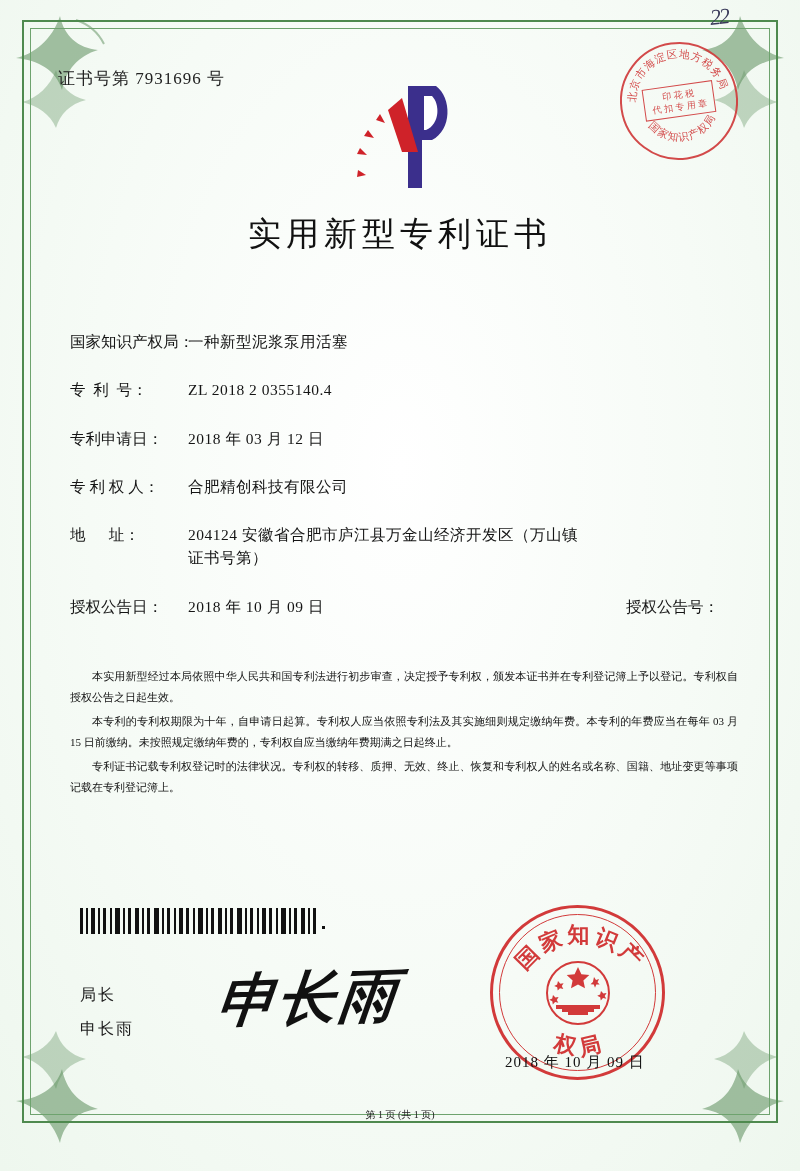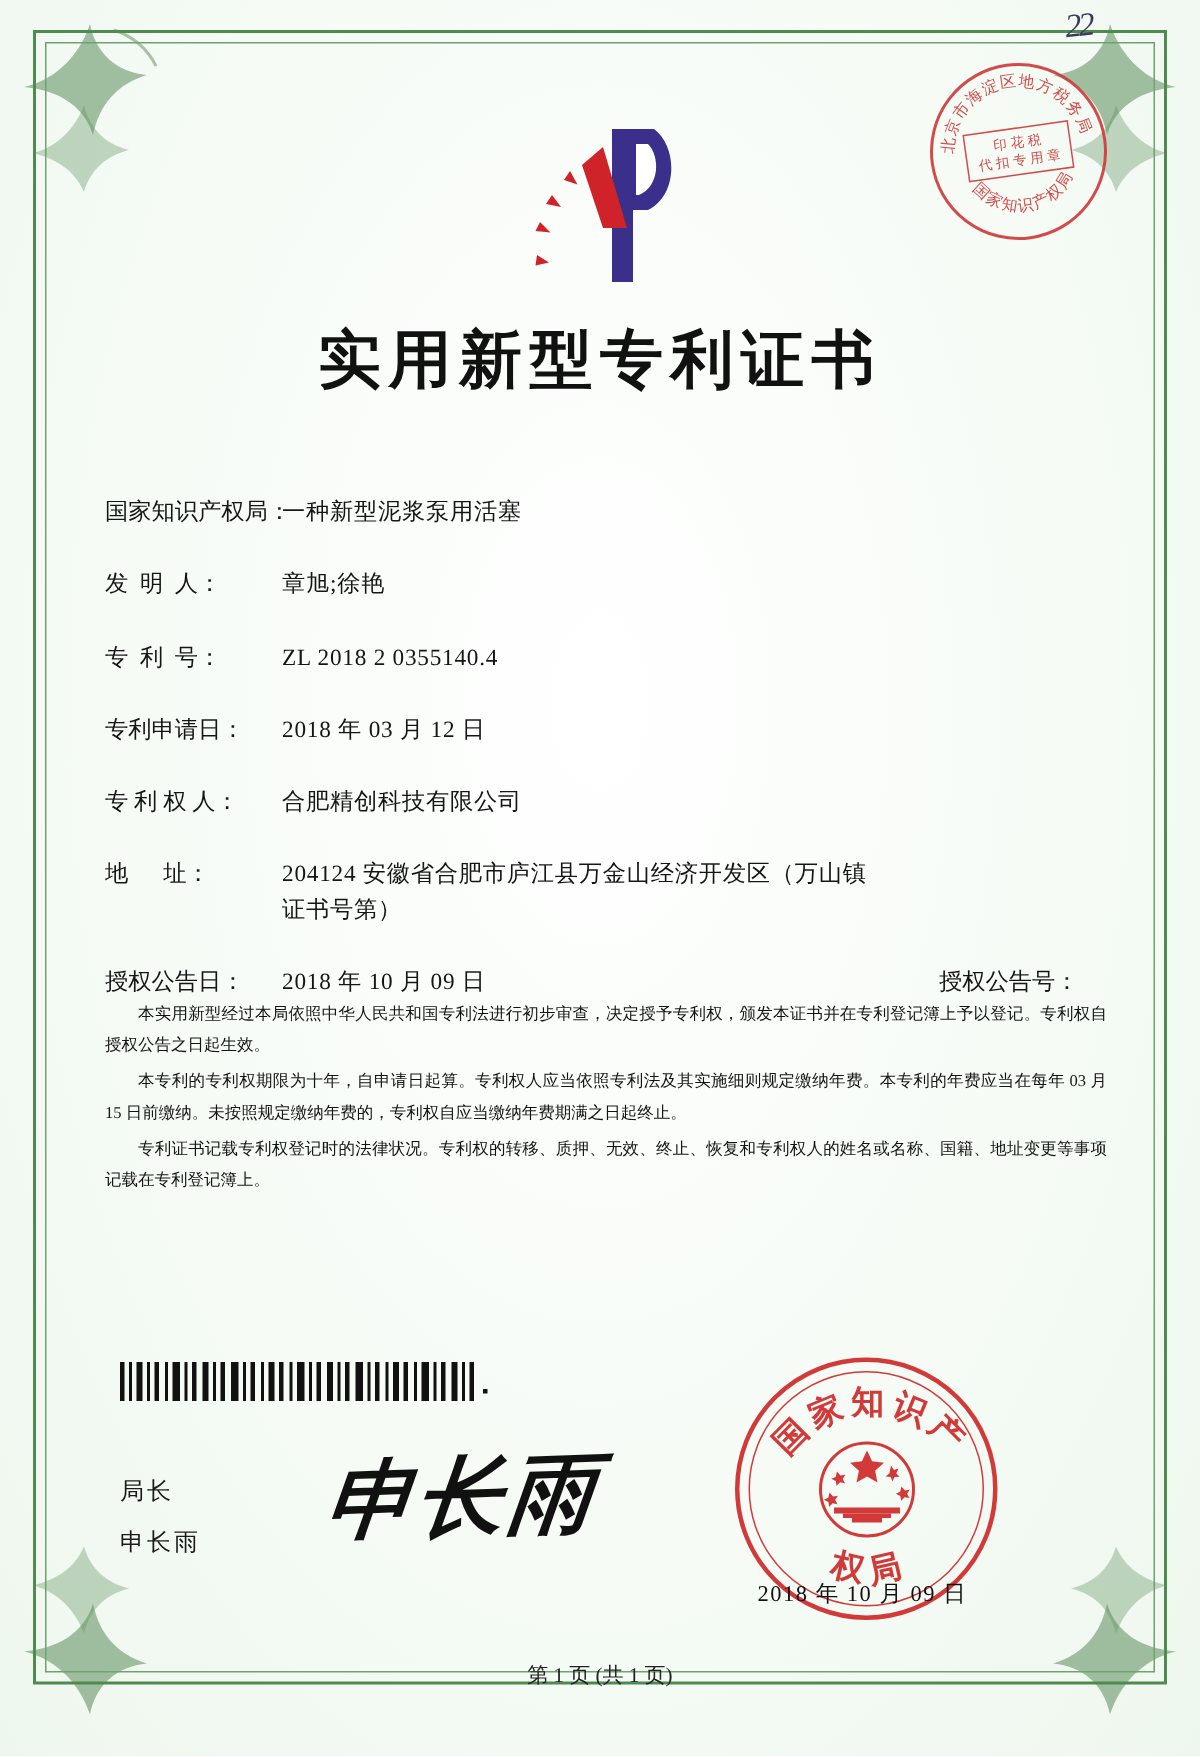--- a/index.html
+++ b/index.html
@@ -97,22 +97,22 @@
     text-align: center;
     white-space: nowrap;
     font-family: "Liberation Sans", sans-serif;
   }
 
   
   .title {
     position: absolute;
     left: 0; right: 0; top: 212px;
     text-align: center;
-    font-size: 42px;
-    font-weight: bold;
+    font-size: 33px;
+    font-weight: normal;
     letter-spacing: 5px;
     color: #111;
     font-family: "DejaVu Serif", "Liberation Serif", serif;
   }
 
   
   .fields {
     position: absolute;
     left: 70px; right: 64px; top: 330px;
     font-size: 15.5px;
@@ -220,21 +220,21 @@
     font-size: 15px;
     color: #111;
     letter-spacing: 1px;
   }
 
   
   .footer {
     position: absolute;
     left: 0; right: 0; top: 1108px;
     text-align: center;
-    font-size: 14px;
+    font-size: 10px;
     color: #222;
   }
 </style>
 </head>
 <body>
 
 <div class="page">
 
   <svg class="corner-deco c-tl" viewBox="0 0 120 120">
     <path d="M4 48 C22 44 40 30 48 6 C52 26 66 38 86 40 C66 46 54 60 50 80 C44 60 26 50 4 48 Z" fill="currentColor" opacity=".55"></path>
@@ -252,20 +252,21 @@
   <svg class="corner-deco c-br" viewBox="0 0 120 120">
     <path d="M4 48 C22 44 40 30 48 6 C52 26 66 38 86 40 C66 46 54 60 50 80 C44 60 26 50 4 48 Z" fill="currentColor" opacity=".55"></path>
     <path d="M10 92 C26 88 38 76 44 60 C48 76 58 86 74 90 C58 94 48 104 44 118 C38 104 26 96 10 92 Z" fill="currentColor" opacity=".35"></path>
   </svg>
 
   <div class="border-outer"></div>
   <div class="border-inner"></div>
 
   <div class="hand-num">22</div>
 
+  <div class="cert-no">证书号第 7931696 号</div>
 
   <svg class="logo" viewBox="0 0 130 115">
     <path d="M72 8 L96 8 C112 20 112 52 92 62 L82 62 L82 110 L68 110 L68 8 Z" fill="#3b2f8c"></path>
     <path d="M84 18 L92 18 C100 26 100 46 86 52 L84 52 Z" fill="#ffffff"></path>
     <path d="M62 20 L78 74 L62 74 L48 32 Z" fill="#cf2229"></path>
     <path d="M40 36 l5 9 -9 -3 z" fill="#cf2229"></path>
     <path d="M28 52 l6 8 -10 -2 z" fill="#cf2229"></path>
     <path d="M20 70 l7 7 -10 -1 z" fill="#cf2229"></path>
     <path d="M18 92 l8 5 -9 2 z" fill="#cf2229"></path>
   </svg>
@@ -288,24 +289,20 @@
       <div>代 扣 专 用 章</div>
     </div>
   </div>
 
   <div class="title">实用新型专利证书</div>
 
   <div class="fields">
     <div class="field-row">
       <div class="f-label">国家知识产权局：</div>
       <div class="f-value">一种新型泥浆泵用活塞</div>
-    </div>
-    <div class="field-row">
-      <div class="f-label">发  明  人：</div>
-      <div class="f-value">章旭;徐艳</div>
     </div>
     <div class="field-row">
       <div class="f-label">专  利  号：</div>
       <div class="f-value">ZL 2018 2 0355140.4</div>
     </div>
     <div class="field-row">
       <div class="f-label">专利申请日：</div>
       <div class="f-value">2018 年 03 月 12 日</div>
     </div>
     <div class="field-row">

